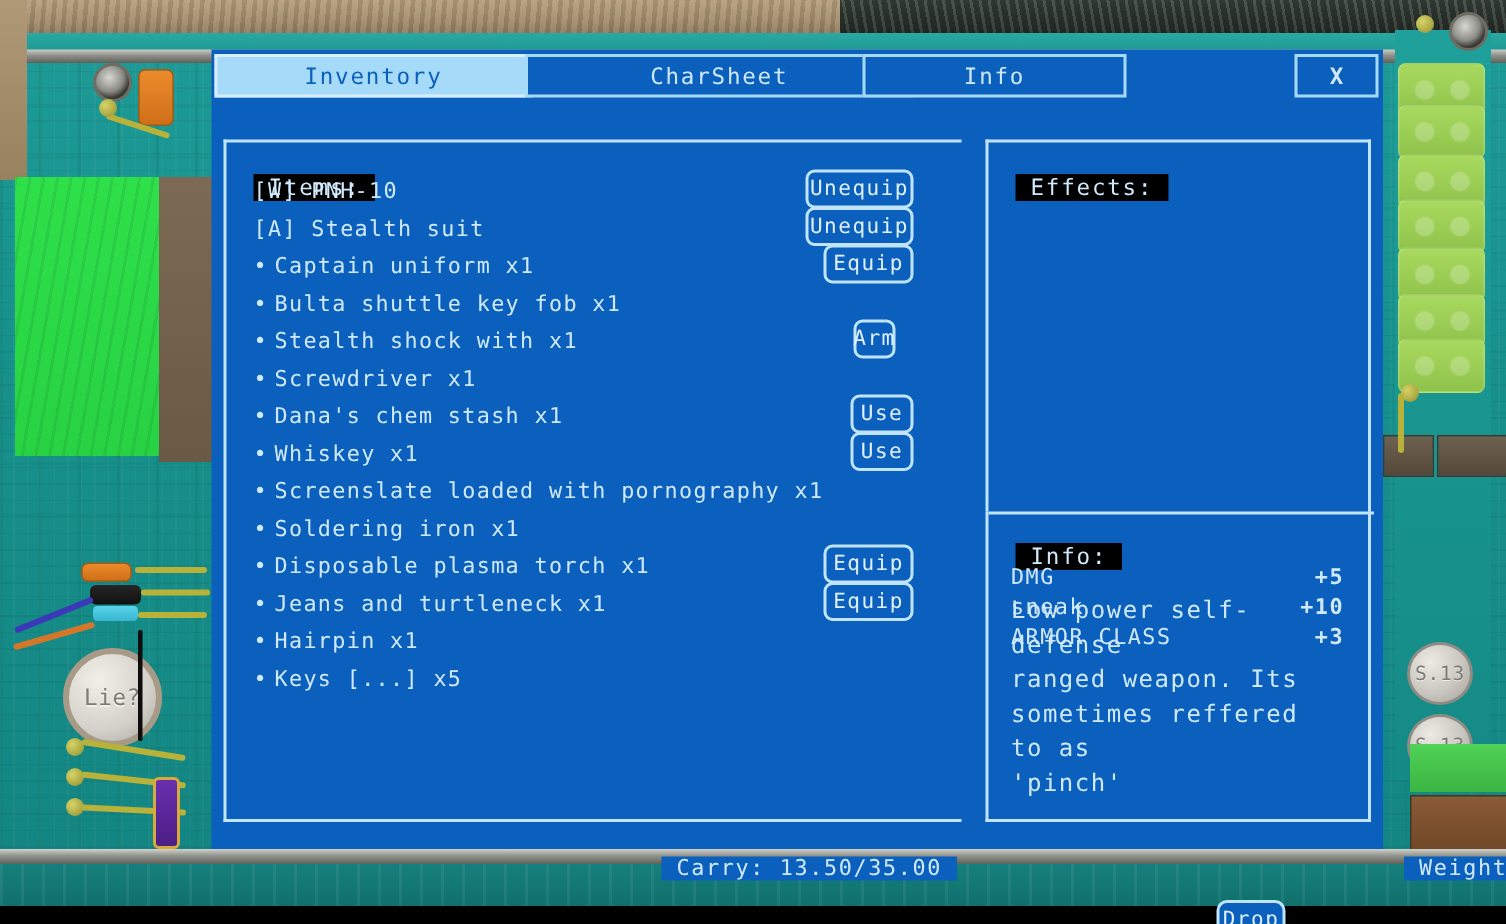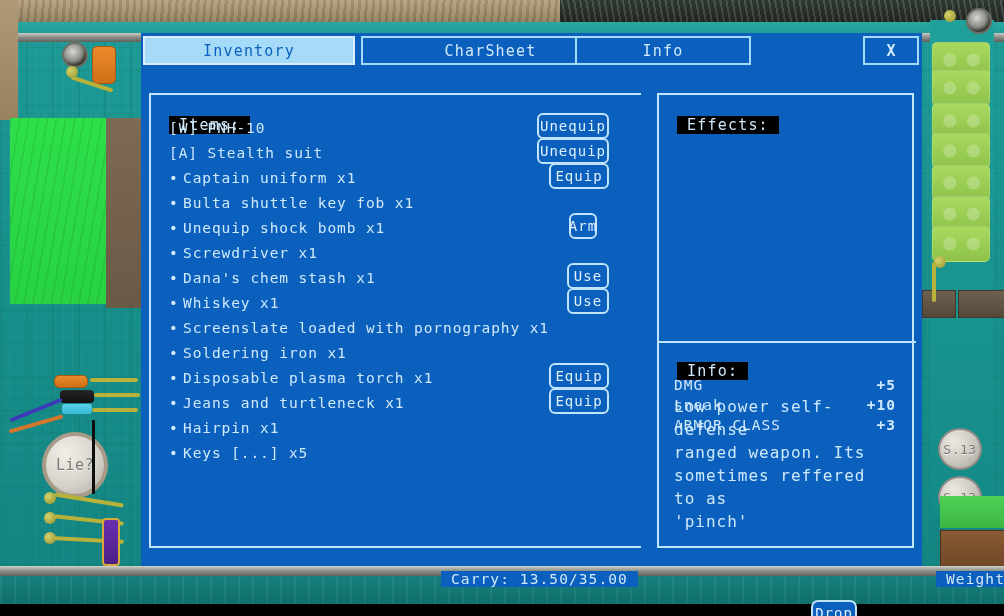--- a/index.html
+++ b/index.html
@@ -231,21 +231,21 @@
   .tab.active {
     background: #a5daf8;
     color: #0a60bc;
     border-color: #d8eefd;
   }
   .tab.inactive {
     background: #0a60bc;
     color: #cfe9fb;
   }
   #tab-0 { left: 2px;   width: 212px; }
-  #tab-1 { left: 220px; width: 259px; }
+  #tab-1 { left: 209px; width: 259px; }
   #tab-2 { left: 434px; width: 176px; }
   #tab-close {
     left: 722px; width: 56px;
     font-weight: bold;
     letter-spacing: 0;
   }
 
   
   .wbody {
     position: absolute;
@@ -519,21 +519,21 @@
           <div class="item-row">
             <span class="bullet">•</span>
             <span>Captain uniform x1</span>
           </div>
           <div class="item-row">
             <span class="bullet">•</span>
             <span>Bulta shuttle key fob x1</span>
           </div>
           <div class="item-row">
             <span class="bullet">•</span>
-            <span>Unequip shock bomb x1</span>
+            <span>Stealth shock with x1</span>
           </div>
           <div class="item-row">
             <span class="bullet">•</span>
             <span>Screwdriver x1</span>
           </div>
           <div class="item-row">
             <span class="bullet">•</span>
             <span>Dana's chem stash x1</span>
           </div>
           <div class="item-row">

